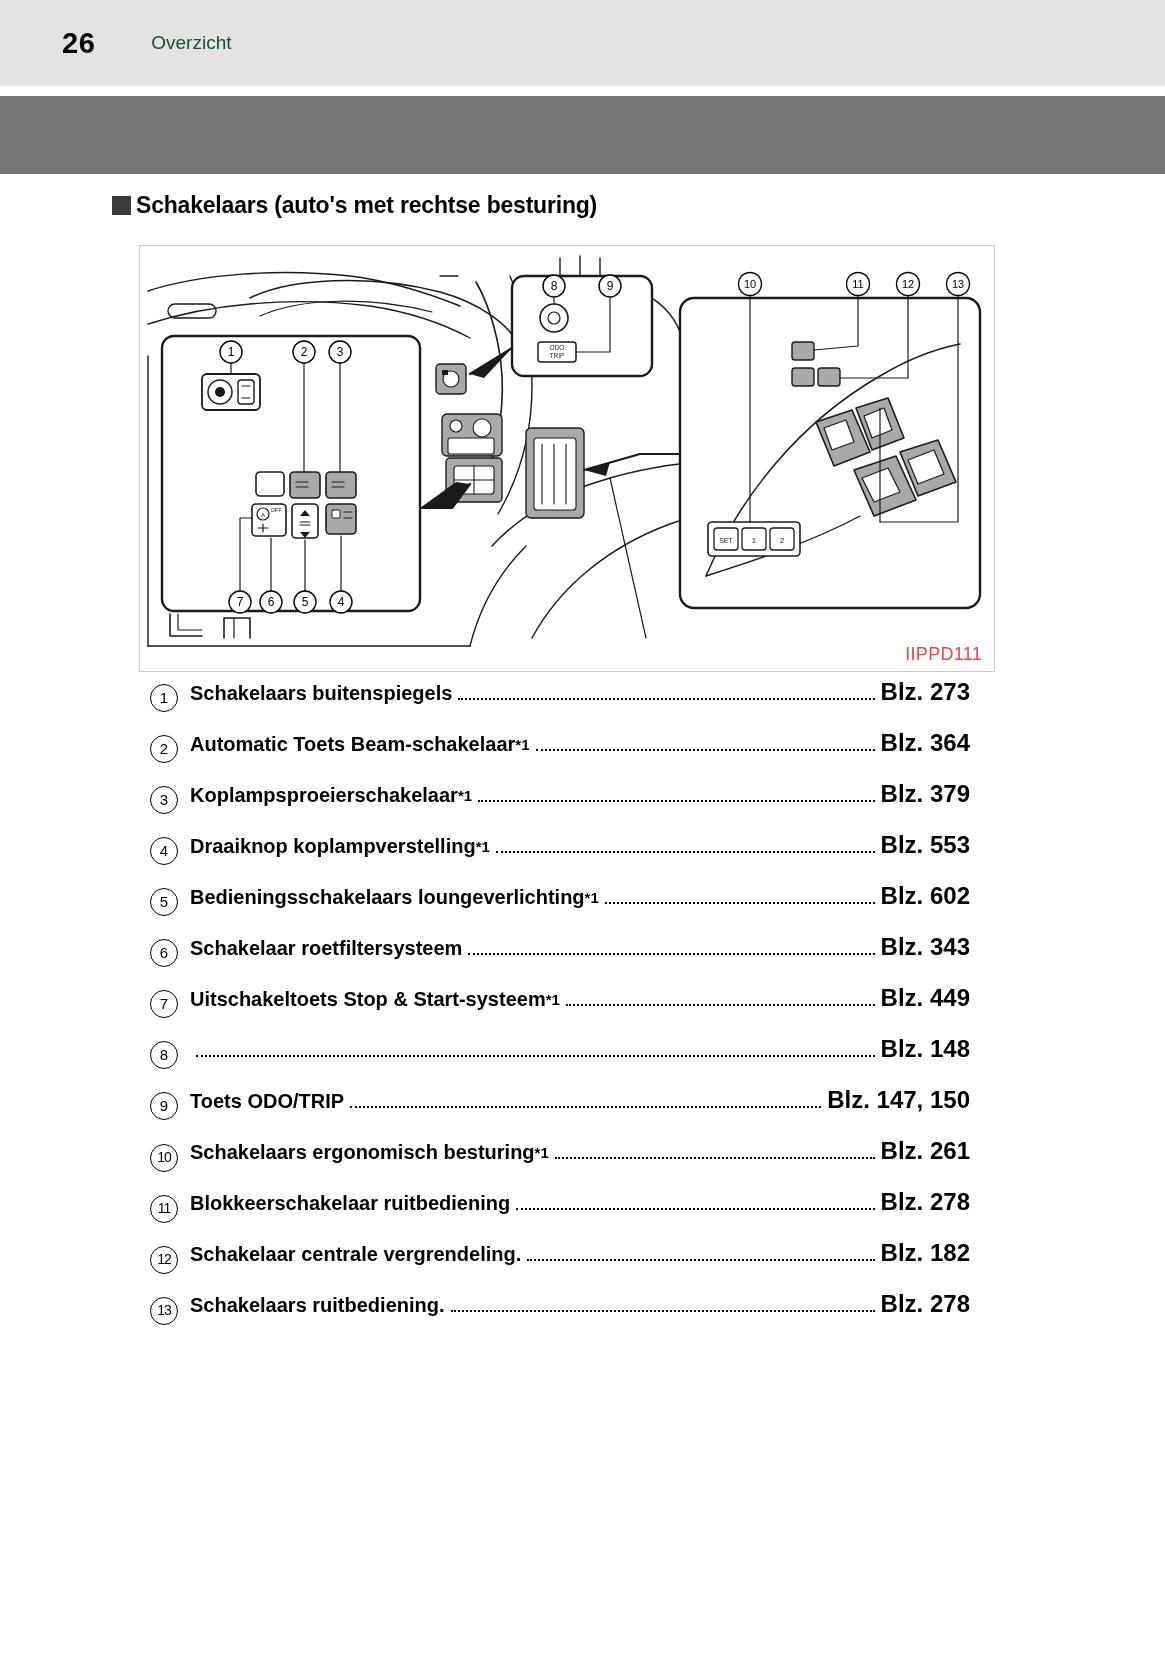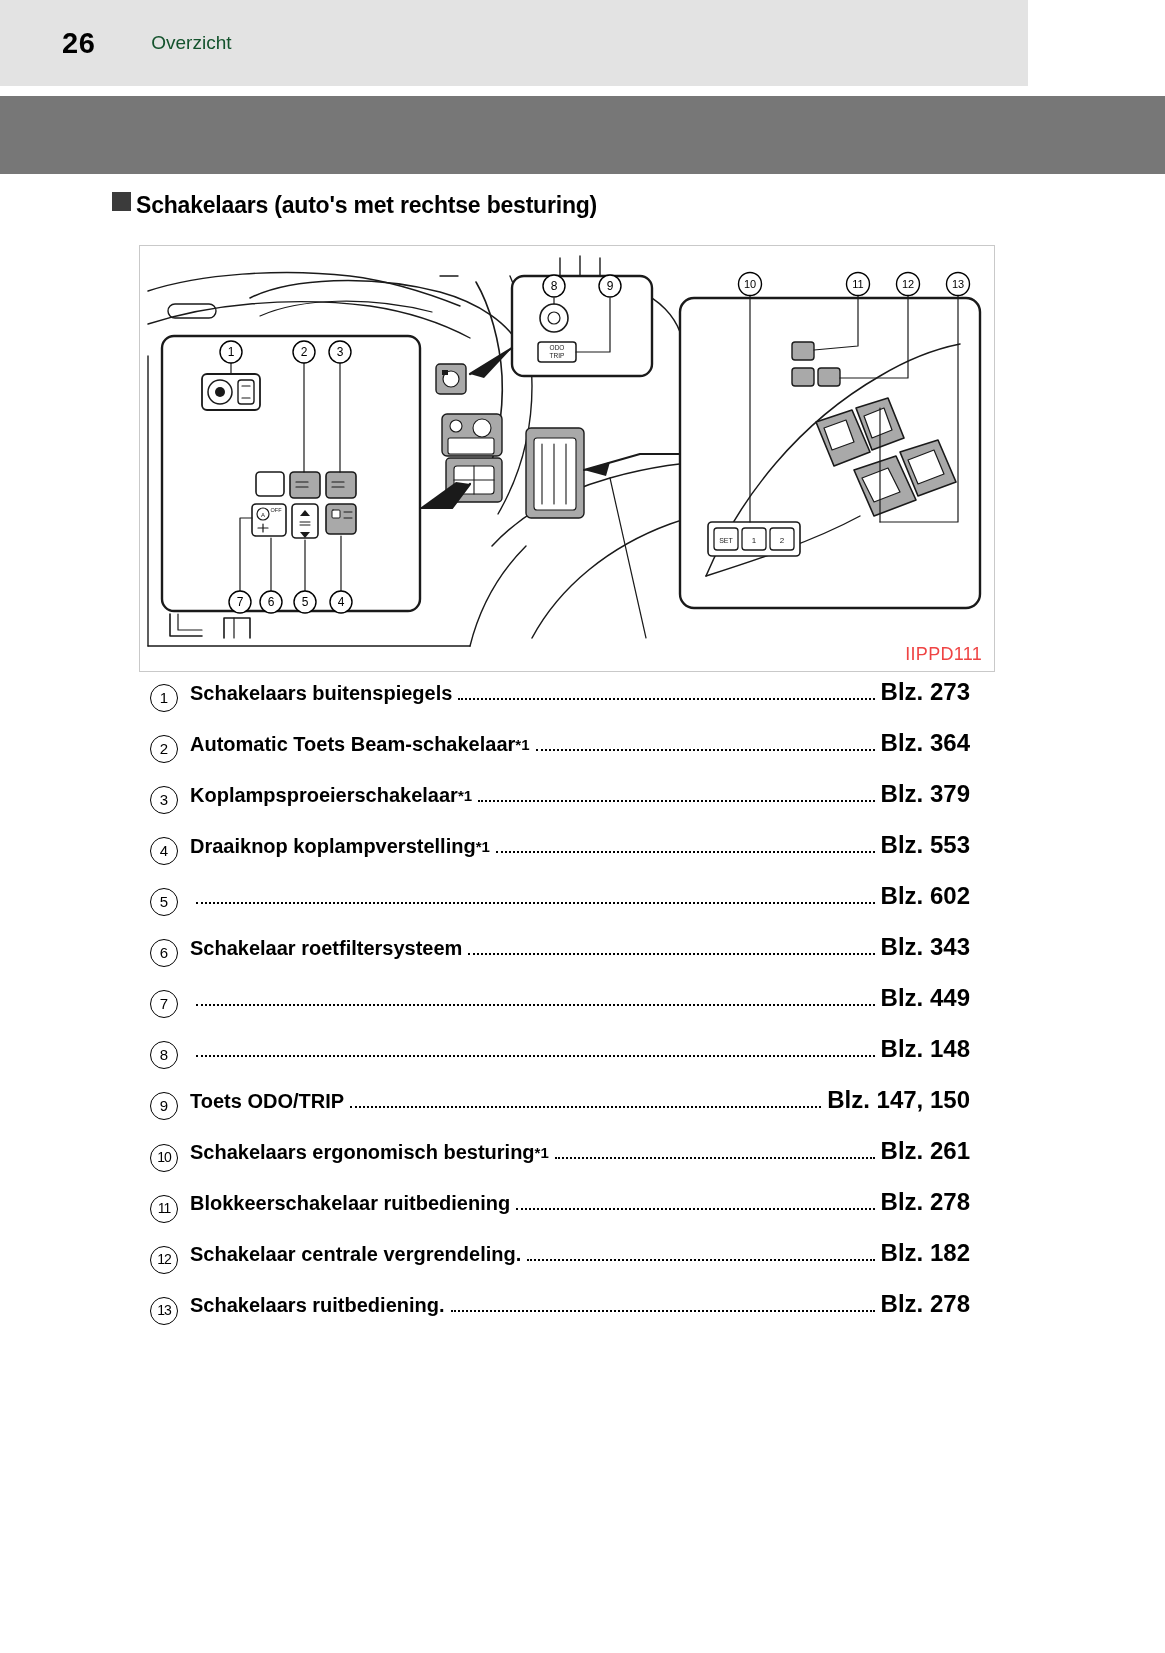--- a/index.html
+++ b/index.html
@@ -13,21 +13,21 @@
     font-family: "Liberation Sans", sans-serif;
     color: #000000;
     position: relative;
     overflow: hidden;
   }
 
   
   .page-header {
     position: absolute;
     left: 0; top: 0;
-    width: 1028px;
+    width: 1165px;
     height: 86px;
     background: #e3e3e3;
     display: flex;
     align-items: center;
   }
   .page-number {
     font-size: 29px;
     font-weight: bold;
     margin-left: 62px;
     letter-spacing: 0.5px;
@@ -44,21 +44,21 @@
     height: 78px;
     background: #777777;
   }
 
   
   .section-title-row {
     position: absolute;
     left: 112px;
     top: 192px;
     display: flex;
-    align-items: flex-start;
+    align-items: center;
   }
   .section-marker {
     width: 19px;
     height: 19px;
     background: #3b3b3b;
     margin-right: 5px;
   }
   .section-title {
     font-size: 23px;
     font-weight: bold;
@@ -355,33 +355,35 @@
 
   <div class="item-row">
     <span class="num-circle">4</span>
     <span class="item-label"><span>Draaiknop koplampverstelling</span><sup>*1</sup></span>
     <span class="leader"></span>
     <span class="item-page">Blz. 553</span>
   </div>
 
   <div class="item-row">
     <span class="num-circle">5</span>
+    <span class="item-label"><span>Bedieningsschakelaars loungeverlichting</span><sup>*1</sup></span>
     <span class="leader"></span>
     <span class="item-page">Blz. 602</span>
   </div>
 
   <div class="item-row">
     <span class="num-circle">6</span>
     <span class="item-label"><span>Schakelaar roetfiltersysteem</span><sup></sup></span>
     <span class="leader"></span>
     <span class="item-page">Blz. 343</span>
   </div>
 
   <div class="item-row">
     <span class="num-circle">7</span>
+    <span class="item-label"><span>Uitschakeltoets Stop &amp; Start-systeem</span><sup>*1</sup></span>
     <span class="leader"></span>
     <span class="item-page">Blz. 449</span>
   </div>
 
   <div class="item-row">
     <span class="num-circle">8</span>
     <span class="leader"></span>
     <span class="item-page">Blz. 148</span>
   </div>
 

